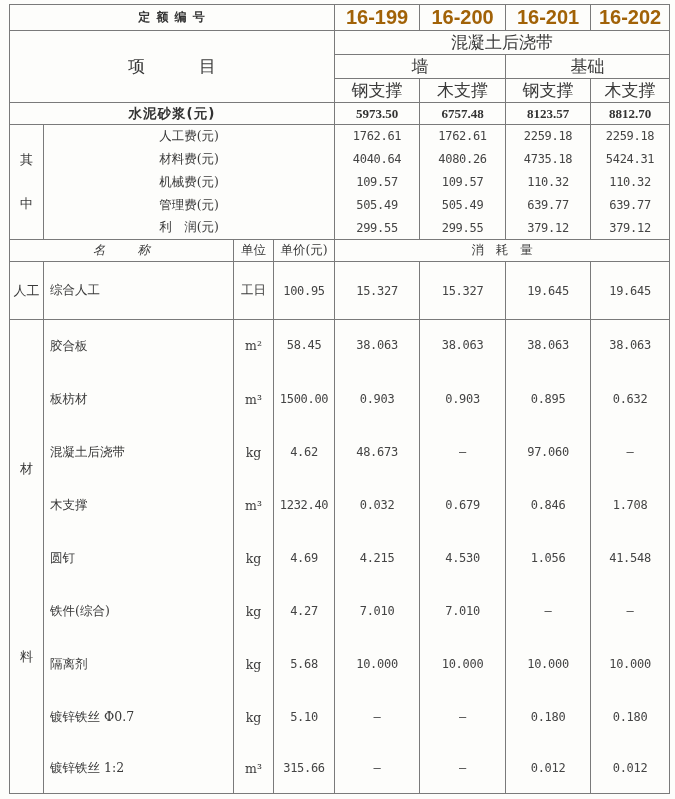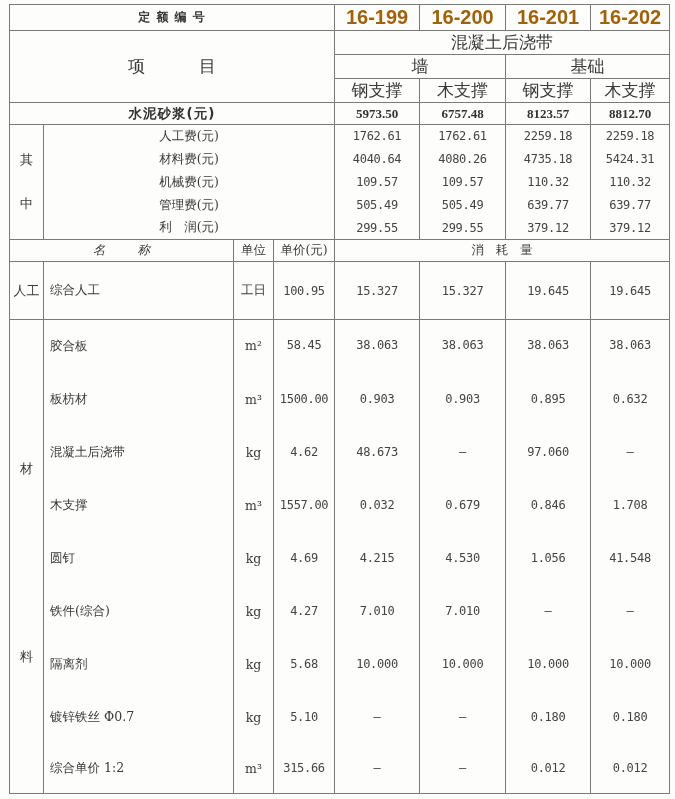--- a/index.html
+++ b/index.html
@@ -149,21 +149,21 @@
     <td class="notop nobottom">kg</td>
     <td class="num notop nobottom">4.62</td>
     <td class="num notop nobottom">48.673</td>
     <td class="num notop nobottom">—</td>
     <td class="num notop nobottom">97.060</td>
     <td class="num notop nobottom">—</td>
   </tr>
   <tr style="height:53px">
     <td class="name notop nobottom">木支撑</td>
     <td class="notop nobottom">m³</td>
-    <td class="num notop nobottom">1557.00</td>
+    <td class="num notop nobottom">1232.40</td>
     <td class="num notop nobottom">0.032</td>
     <td class="num notop nobottom">0.679</td>
     <td class="num notop nobottom">0.846</td>
     <td class="num notop nobottom">1.708</td>
   </tr>
   <tr style="height:53px">
     <td class="name notop nobottom">圆钉</td>
     <td class="notop nobottom">kg</td>
     <td class="num notop nobottom">4.69</td>
     <td class="num notop nobottom">4.215</td>
@@ -192,21 +192,21 @@
   <tr style="height:53px">
     <td class="name notop nobottom">镀锌铁丝 Φ0.7</td>
     <td class="notop nobottom">kg</td>
     <td class="num notop nobottom">5.10</td>
     <td class="num notop nobottom">—</td>
     <td class="num notop nobottom">—</td>
     <td class="num notop nobottom">0.180</td>
     <td class="num notop nobottom">0.180</td>
   </tr>
   <tr style="height:50px">
-    <td class="name notop">综合单价 1:2</td>
+    <td class="name notop">镀锌铁丝 1:2</td>
     <td class="notop">m³</td>
     <td class="num notop">315.66</td>
     <td class="num notop">—</td>
     <td class="num notop">—</td>
     <td class="num notop">0.012</td>
     <td class="num notop">0.012</td>
   </tr>
 </tbody>
   </table>
 

